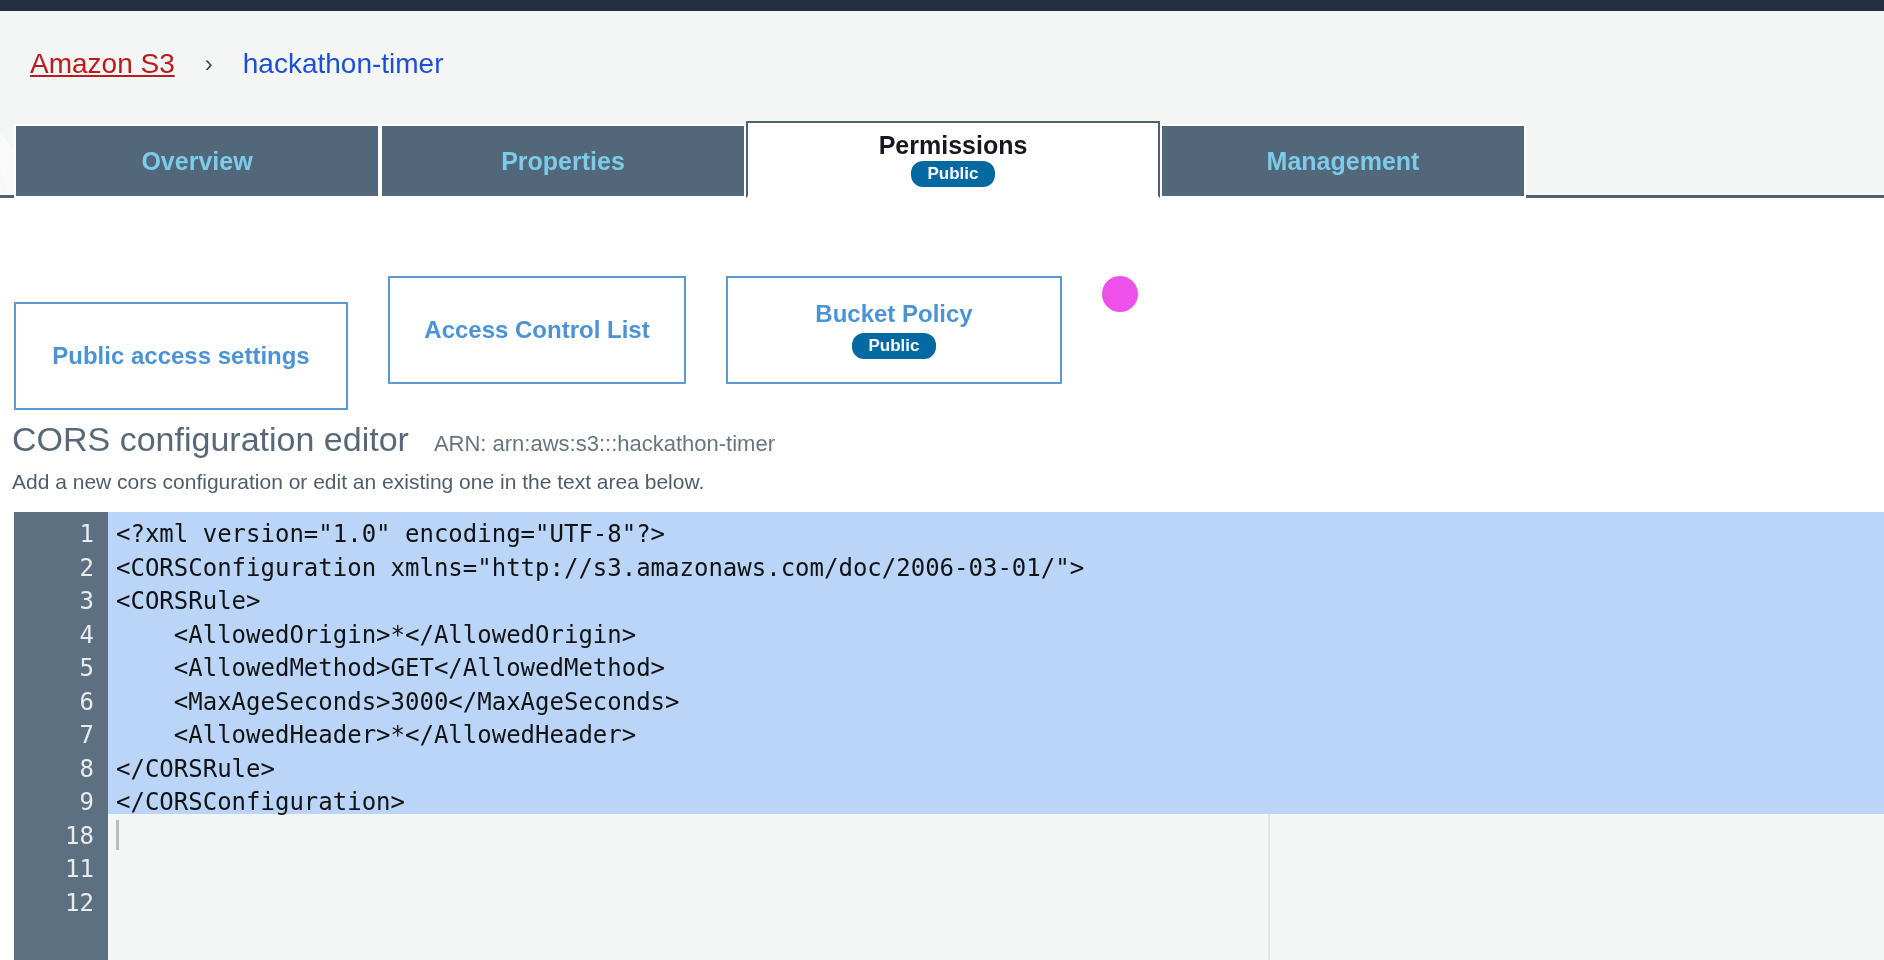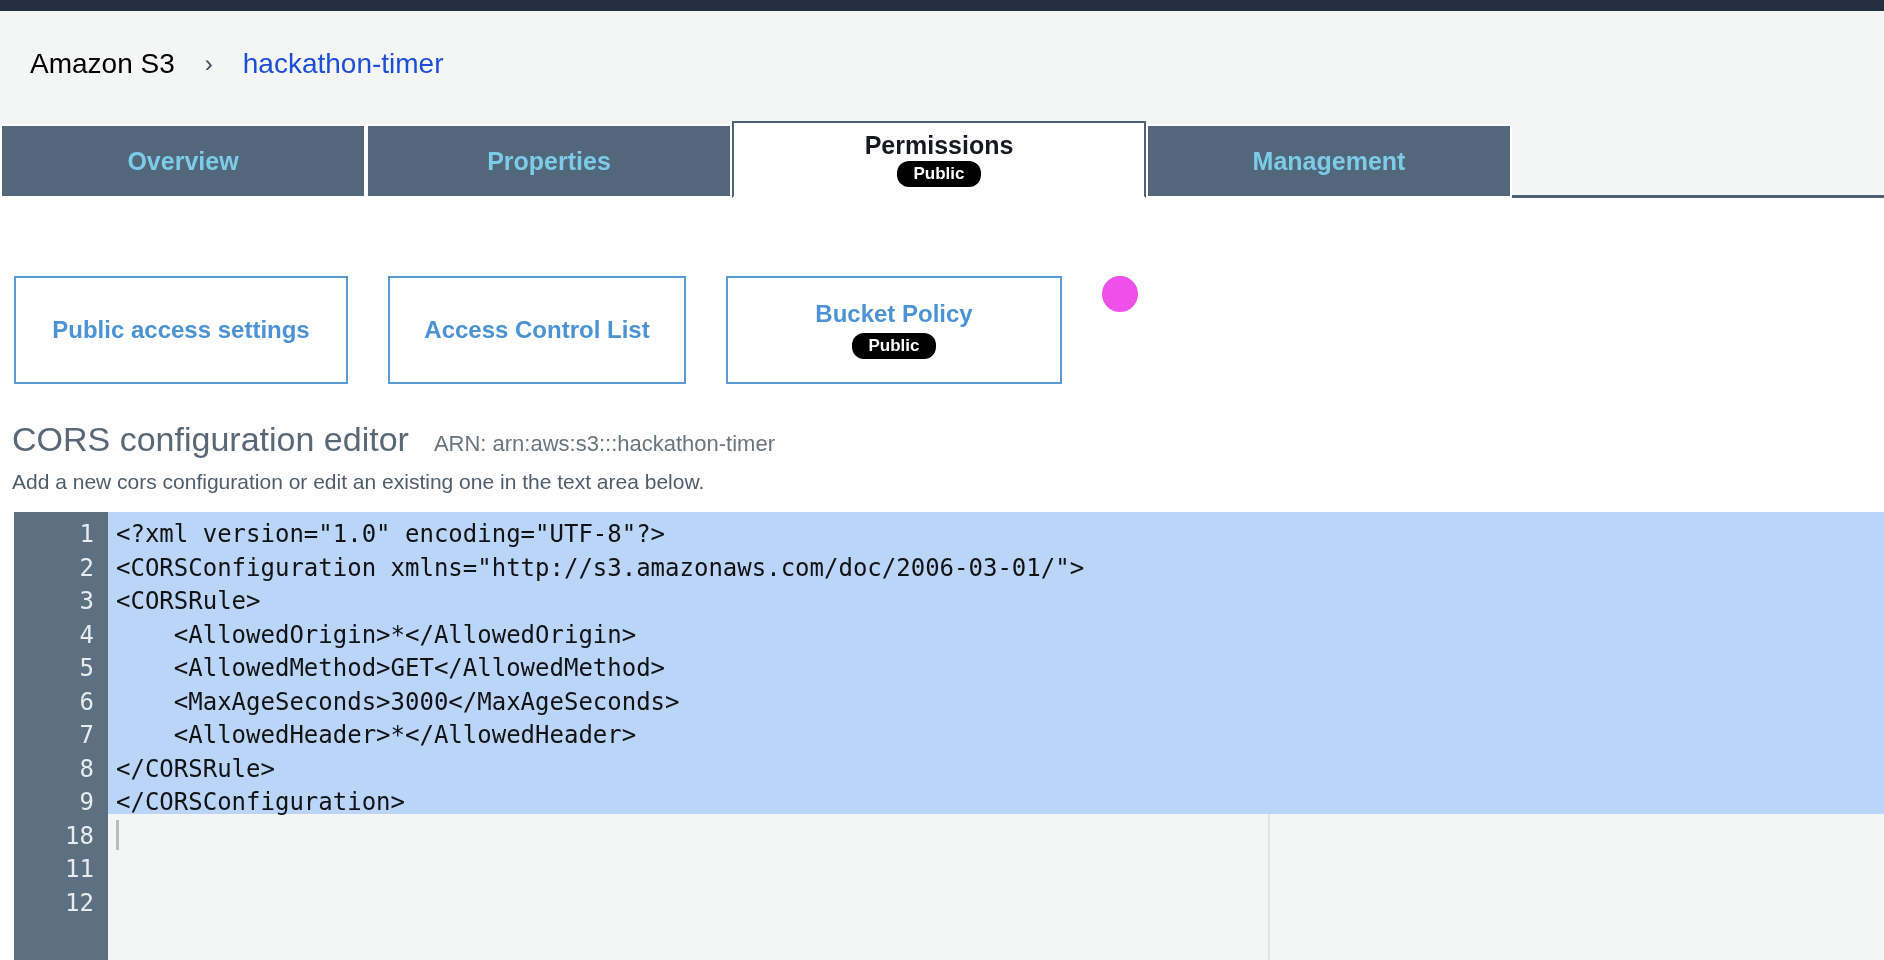--- a/index.html
+++ b/index.html
@@ -39,23 +39,24 @@
     position: absolute;
     left: 30px;
     top: 40px;
     height: 48px;
     display: flex;
     align-items: center;
     gap: 0px;
     font-size: 28px;
   }
   .crumb-link {
-    color: #000000;
+    color: #b91c1c;
     cursor: pointer;
     white-space: nowrap;
+    text-decoration: underline;
   }
   .crumb-sep {
     color: #3f4b57;
     font-size: 24px;
     margin: 0 30px;
     font-weight: 400;
   }
   .crumb-current {
     color: #1d4ed8;
     white-space: nowrap;
@@ -63,20 +64,21 @@
 
   
   .tabstrip {
     position: absolute;
     left: 0;
     top: 122px;
     width: 1884px;
     height: 76px;
     display: flex;
     align-items: flex-end;
+    padding-left: 14px;
   }
   .tabstrip::after {
     content: "";
     position: absolute;
     left: 0;
     bottom: 0;
     width: 1884px;
     height: 3px;
     background: #4f6272;
   }
@@ -100,21 +102,21 @@
     background: #ffffff;
     border: 2px solid #4f6272;
     border-bottom-color: #ffffff;
     color: #16191f;
     z-index: 3;
     height: 77px;
   }
   .tab-label { white-space: nowrap; }
   .badge-public {
     display: inline-block;
-    background: #000000;
+    background: #0369a1;
     color: #ffffff;
     font-size: 17px;
     font-weight: bold;
     border-radius: 12px;
     padding: 2px 16px 3px 16px;
     margin-top: 3px;
     line-height: 1.25;
   }
   .t-overview  { width: 366px; }
   .t-props     { width: 366px; text-align: right; }
@@ -151,21 +153,21 @@
     flex-direction: column;
     align-items: center;
     justify-content: center;
     cursor: pointer;
     line-height: 1.1;
   }
   .subtab .badge-public {
     font-size: 17px;
     margin-top: 6px;
   }
-  .st-pas    { width: 334px; }
+  .st-pas    { width: 334px; margin-top: 26px; }
   .st-acl    { width: 298px; }
   .st-policy { width: 336px; }
 
   .cors-wrap {
     position: relative;
     padding: 18px;
   }
   .highlight-ring {
     position: absolute;
     left: 0; top: 0;

